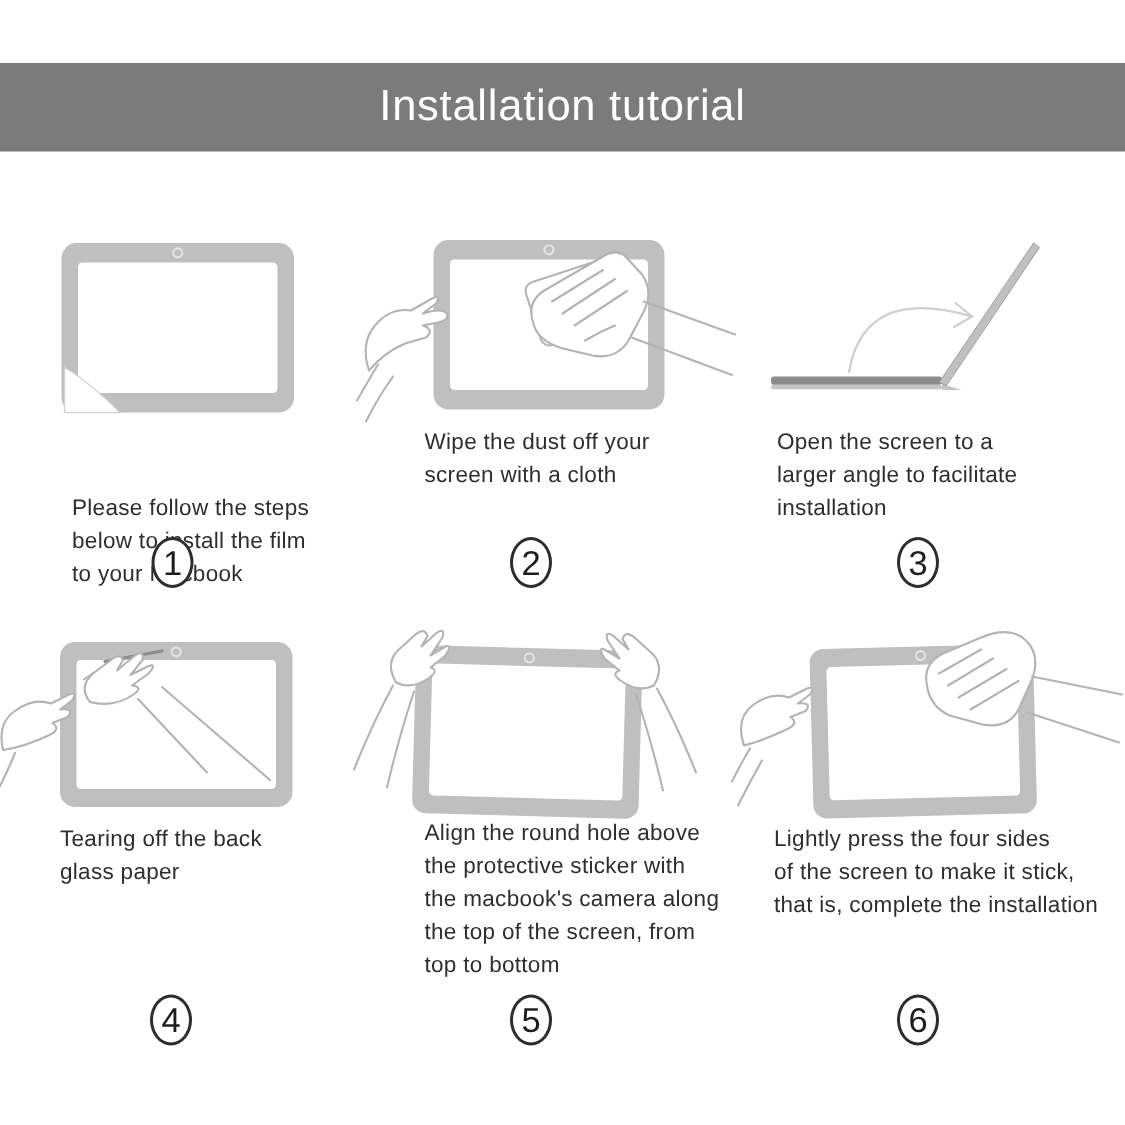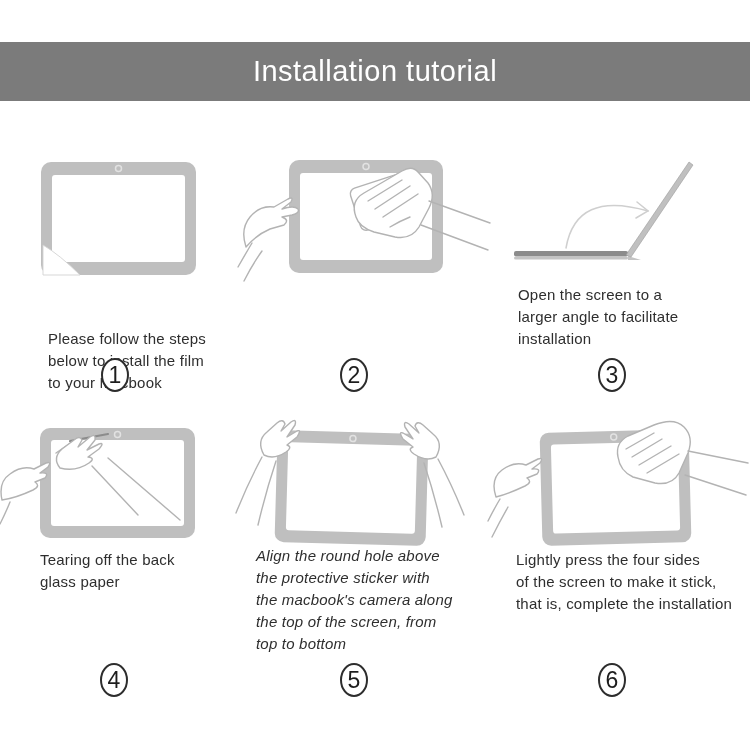--- a/index.html
+++ b/index.html
@@ -113,26 +113,28 @@
     <path class="ln" d="M144,44 L174,26"></path>
     <path class="ln" d="M151,52 L183,33"></path>
     <path class="ln" d="M159,60 L191,41"></path>
     <path class="ln" d="M200,38 L260,50"></path>
     <path class="ln" d="M197,62 L258,82"></path>
   </svg>
 
   <div class="caption" style="left:48px;top:284px;width:215px;margin-top:44px;">Please follow the steps
 below to install the film
 to your Macbook</div>
+  <div class="caption" style="left:283px;top:284px;width:215px;">Wipe the dust off your
+screen with a cloth</div>
   <div class="caption" style="left:518px;top:284px;width:215px;">Open the screen to a
 larger angle to facilitate
 installation</div>
   <div class="caption" style="left:40px;top:549px;width:215px;">Tearing off the back
 glass paper</div>
-  <div class="caption" style="left:256px;top:545px;width:220px;font-style:italic;">Align the round hole above
+  <div class="caption" style="left:283px;top:545px;width:220px;">Align the round hole above
 the protective sticker with
 the macbook's camera along
 the top of the screen, from
 top to bottom</div>
   <div class="caption" style="left:516px;top:549px;width:236px;">Lightly press the four sides
 of the screen to make it stick,
 that is, complete the installation</div>
 
   <div class="badge" style="left:101px;top:358px;">1</div>
   <div class="badge" style="left:340px;top:358px;">2</div>

